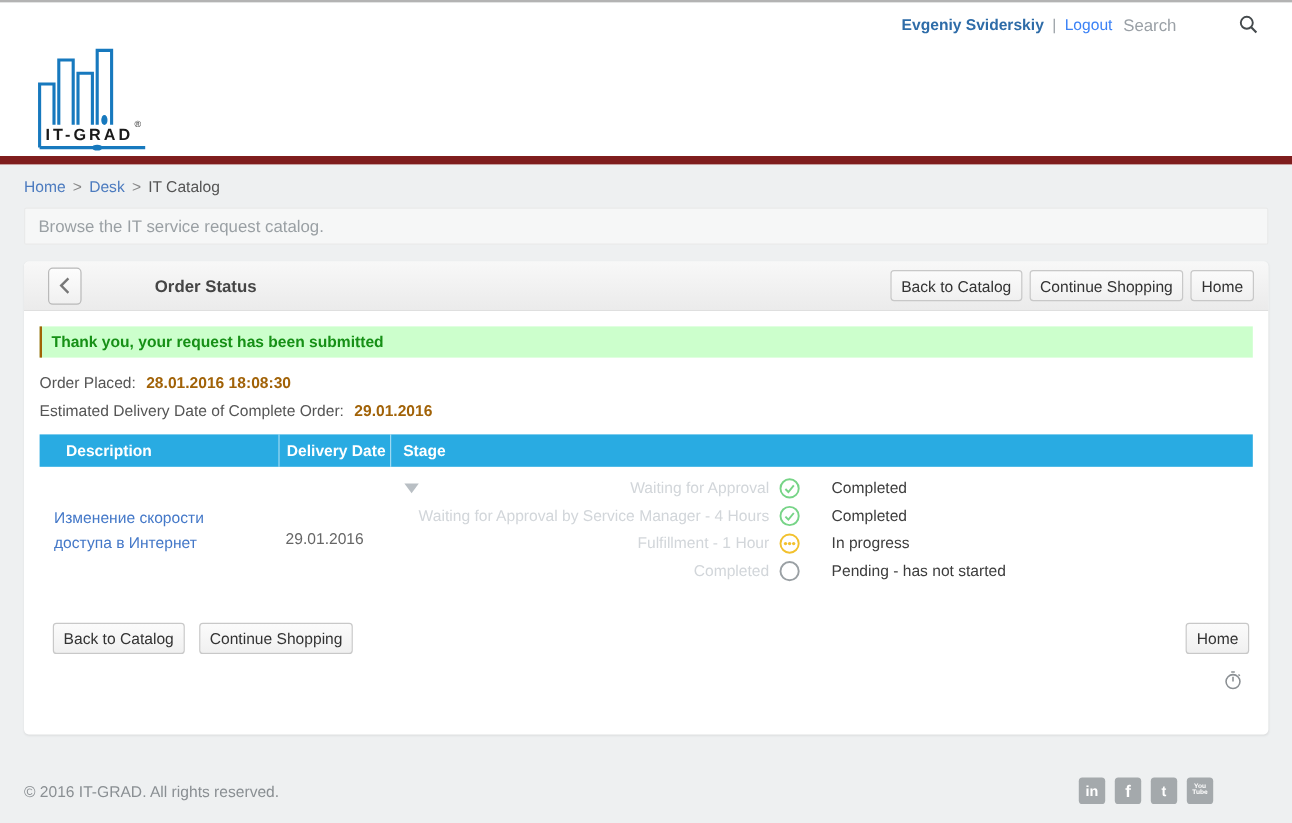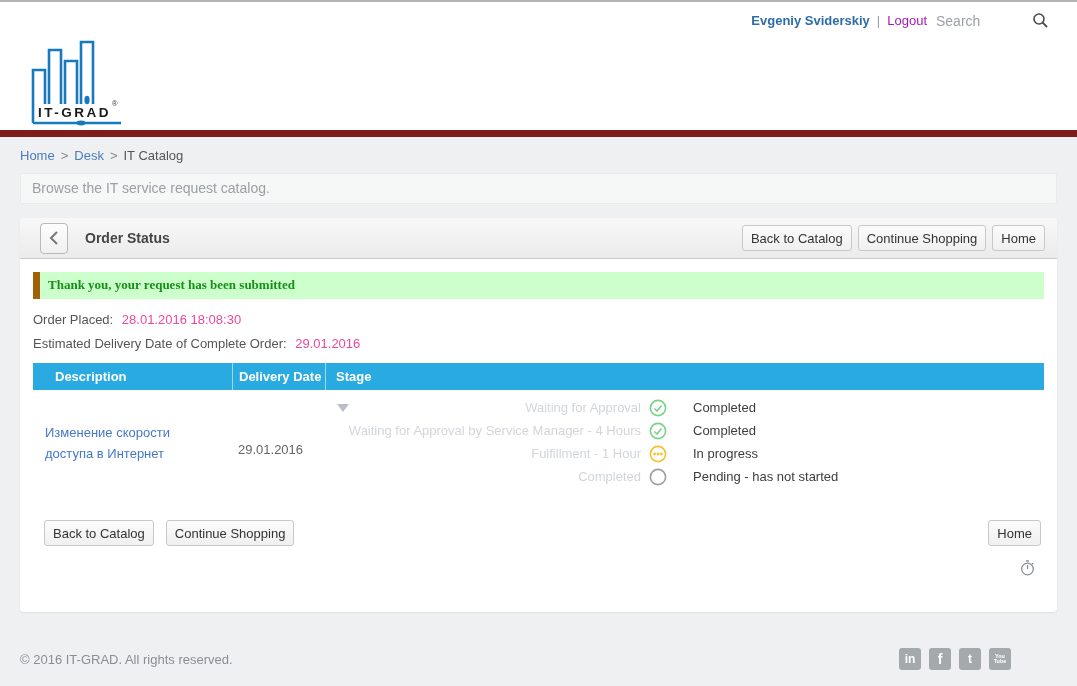--- a/index.html
+++ b/index.html
@@ -9,52 +9,52 @@
     background:#eef0f1;
     border-top:2px solid #b3b3b3;
     overflow:hidden;
     position:relative;
   }
   
   .header { background:#fff; height:135px; position:relative; border-bottom:7px solid #7f1d1d; }
   .topbar { position:absolute; top:10px; right:28px; display:flex; align-items:center; font-size:13px; }
   .user-name { color:#2e6ca8; font-weight:bold; cursor:pointer; }
   .tb-sep { color:#9aa0a6; margin:0 7px; }
-  .logout { color:#a21caf; cursor:pointer; }
+  .logout { color:#3b82f6; cursor:pointer; }
   .search-input { border:none; outline:none; background:transparent; font-size:14px; color:#555;
                   width:80px; margin-left:9px; font-family:"Liberation Sans", sans-serif; }
   .search-input::placeholder { color:#9aa0a6; }
   .mag { margin-left:16px; cursor:pointer; display:flex; }
   .logo { position:absolute; left:25px; top:34px; cursor:pointer; }
   
   .breadcrumb { padding:11px 20px 5px; font-size:13px; display:flex; align-items:center; gap:6px; }
   .bc-link { color:#4c7bbf; cursor:pointer; }
   .bc-sep { color:#888; }
   .bc-current { color:#555; font-weight:normal; }
   
   .info-bar { margin:5px 20px 0; background:#f6f7f7; border:1px solid #e9eaea; border-radius:2px;
               height:31px; line-height:29px; padding-left:11px; color:#9aa0a4; font-size:14px; }
   
   .panel { margin:14px 20px 0; background:#fff; border-radius:4px; box-shadow:0 1px 2px rgba(0,0,0,.07);
            padding-bottom:32px; }
   .panel-header { height:41px; display:flex; align-items:center; padding:0 12px;
                   background:linear-gradient(#f8f8f8,#ebebeb); border-bottom:1px solid #cbcbcb;
-                  border-radius:4px 4px 0 0; }
+                  border-radius:4px 4px 0 0;gap:44px; }
   .back-btn { width:28px; height:31px; background:linear-gradient(#fdfdfd,#f0f0f0);
               border:1px solid #b9b9b9; border-radius:4px; display:flex; align-items:center;
               justify-content:center; margin-left:8px; cursor:pointer; }
   .panel-title { margin-left:17px; font-weight:bold; font-size:14px; color:#454545; }
   .header-buttons { margin-left:auto; display:flex; gap:6px; }
   .btn { background:linear-gradient(#fbfbfb,#f0f0f0); border:1px solid #c8c8c8; border-radius:3px;
          font-size:13px; color:#333; padding:0 8px; height:26px; cursor:pointer;
          font-family:"Liberation Sans", sans-serif; }
-  .success { margin:13px 13px 0; background:#ccffcc; border-left:7px solid #a16207; color:#169016;
-             font-weight:bold; font-size:13px; padding:5px 8px 6px;font-family:Liberation Serif, serif; }
+  .success { margin:13px 13px 0; background:#ccffcc; border-left:2px solid #a16207; color:#169016;
+             font-weight:bold; font-size:13px; padding:5px 8px 6px; }
   .details { margin:9px 13px 0; font-size:13px; color:#555; line-height:24px; }
-  .dval { font-weight:normal; color:#ec4899; margin-left:5px; }
+  .dval { font-weight:bold; color:#a16207; margin-left:5px; }
   .dlink { color:#4478c8; font-weight:bold; margin-left:5px; cursor:pointer; }
   .bookmark { color:#44569b; margin-left:24px; cursor:pointer; }
   
   .thead { margin:7px 13px 0; display:flex; background:#29ABE2; color:#fff; font-weight:bold;
            font-size:13px; height:27px; }
   .th { display:flex; align-items:center; height:100%; }
   .th1 { width:199px; padding-left:22px; }
   .th2 { width:93px;  padding-left:6px;  border-left:1px solid rgba(255,255,255,.55); }
   .th3 { flex:1;      padding-left:10px; border-left:1px solid rgba(255,255,255,.55); }
   .trow { margin:0 13px; display:flex; padding:6px 0 10px; }

